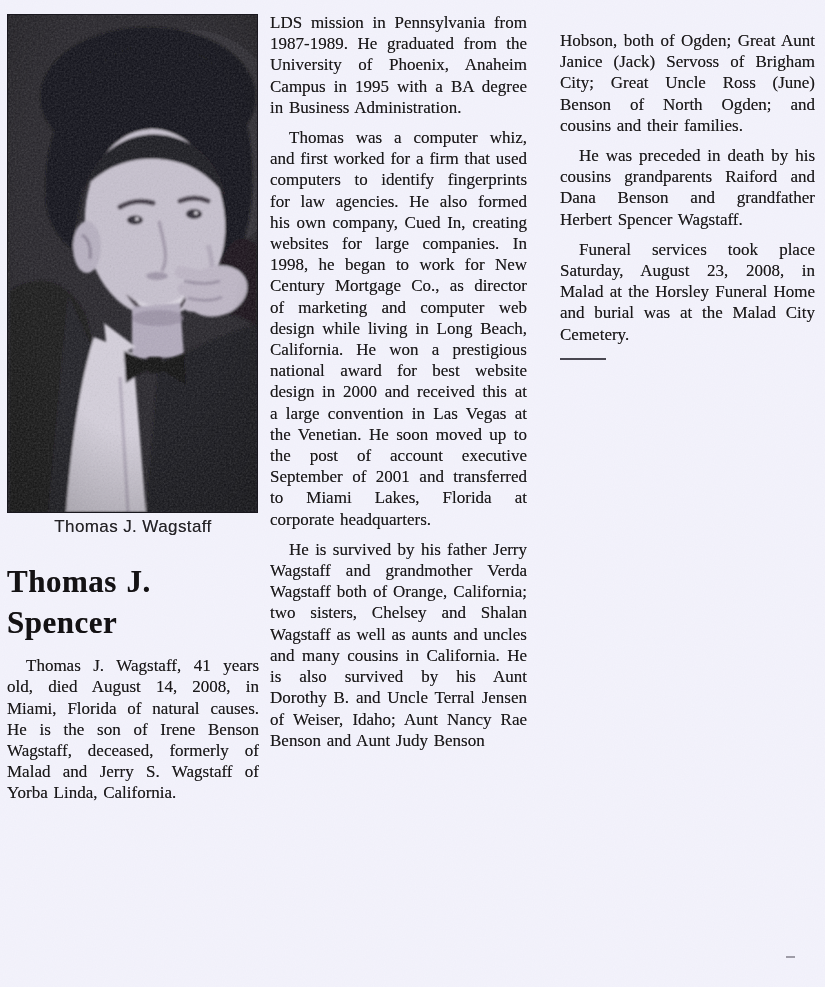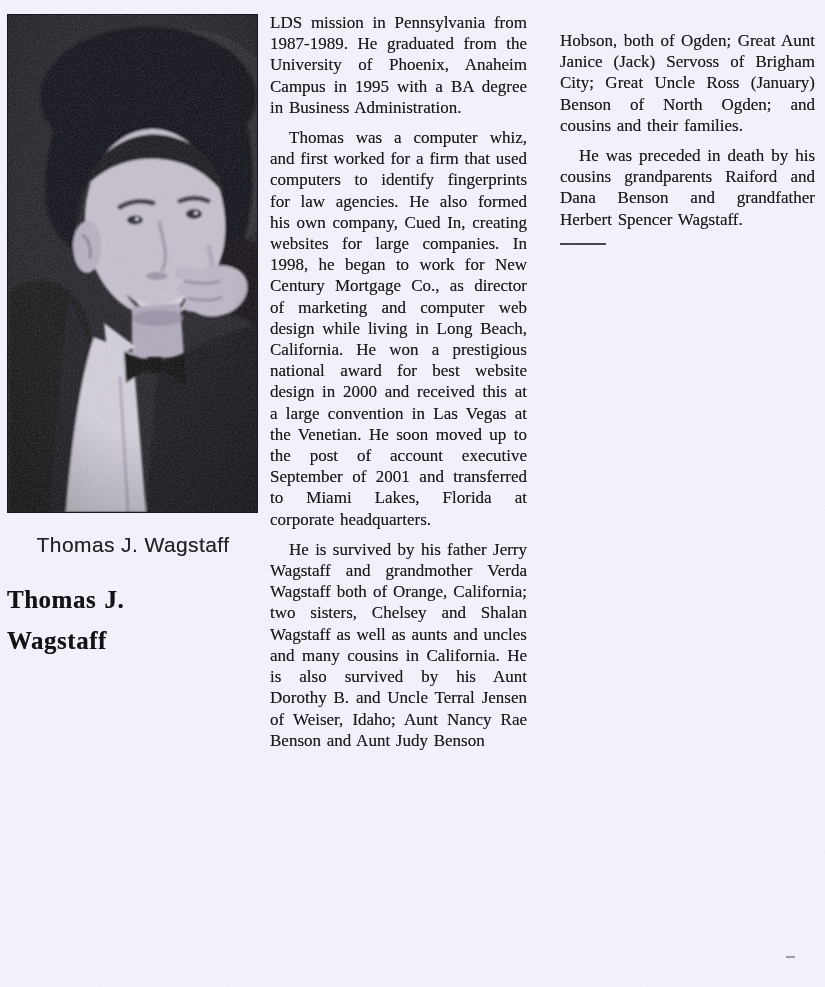--- a/index.html
+++ b/index.html
@@ -34,31 +34,31 @@
     margin: 0; padding: 0;
     width: 249px; height: 497px;
     border: 1px solid rgba(25,22,30,0.65);
     background: #1c1a1f;
     overflow: hidden;
   }
   .photo-frame svg { display: block; }
 
   .caption {
     font-family: "Liberation Sans", sans-serif;
-    font-size: 21px;
+    font-size: 17px;
     text-align: center;
     text-indent: 0 !important;
-    margin: 21px 0 0 !important;
+    margin: 3px 0 0 !important;
     color: #242226;
     letter-spacing: 0.4px;
     word-spacing: normal;
   }
   .headline {
     font-family: "Liberation Serif", serif;
-    font-size: 25px;
+    font-size: 31px;
     line-height: 41px;
     font-weight: bold;
     margin: 24px 0 12px;
     text-align: left;
     letter-spacing: 0.5px;
     color: #141214;
   }
   .headline span { display: block; }
 
   .end-rule {
@@ -152,30 +152,32 @@
 
       <rect width="249" height="497" fill="url(#vig)"></rect>
       <rect width="249" height="497" filter="url(#grainF)" opacity="0.22"></rect>
     </svg>
   </figure>
 
   <p class="caption">Thomas J. Wagstaff</p>
 
   <h1 class="headline">
     <span>Thomas J.</span>
-    <span>Wagstaff</span>
+    <span>Spencer</span>
   </h1>
 
+  <p>Thomas J. Wagstaff, 41 years old, died August 14, 2008, in Miami, Florida of natural causes. He is the son of Irene Benson Wagstaff, deceased, formerly of Malad and Jerry S. Wagstaff of Yorba Linda, California.</p>
 </div>
 
 <div class="col" id="col2">
   <p class="cont">LDS mission in Pennsylvania from 1987-1989. He graduated from the University of Phoenix, Anaheim Campus in 1995 with a BA degree in Business Administration.</p>
   <p>Thomas was a computer whiz, and first worked for a firm that used computers to identify fingerprints for law agencies. He also formed his own company, Cued In, creating websites for large companies. In 1998, he began to work for New Century Mortgage Co., as director of marketing and computer web design while living in Long Beach, California. He won a prestigious national award for best website design in 2000 and received this at a large convention in Las Vegas at the Venetian. He soon moved up to the post of account executive September of 2001 and transferred to Miami Lakes, Florida at corporate headquarters.</p>
   <p>He is survived by his father Jerry Wagstaff and grandmother Verda Wagstaff both of Orange, California; two sisters, Chelsey and Shalan Wagstaff as well as aunts and uncles and many cousins in California. He is also survived by his Aunt Dorothy B. and Uncle Terral Jensen of Weiser, Idaho; Aunt Nancy Rae Benson and Aunt Judy Benson</p>
 </div>
 
 <div class="col" id="col3">
-  <p class="cont">Hobson, both of Ogden; Great Aunt Janice (Jack) Servoss of Brigham City; Great Uncle Ross (January) Benson of North Ogden; and cousins and their families.</p>
+  <p class="cont">Hobson, both of Ogden; Great Aunt Janice (Jack) Servoss of Brigham City; Great Uncle Ross (June) Benson of North Ogden; and cousins and their families.</p>
   <p>He was preceded in death by his cousins grandparents Raiford and Dana Benson and grandfather Herbert Spencer Wagstaff.</p>
+  <p>Funeral services took place Saturday, August 23, 2008, in Malad at the Horsley Funeral Home and burial was at the Malad City Cemetery.</p>
   <div class="end-rule"></div>
 </div>
 
 <div class="speck"></div>
 
 </body></html>

